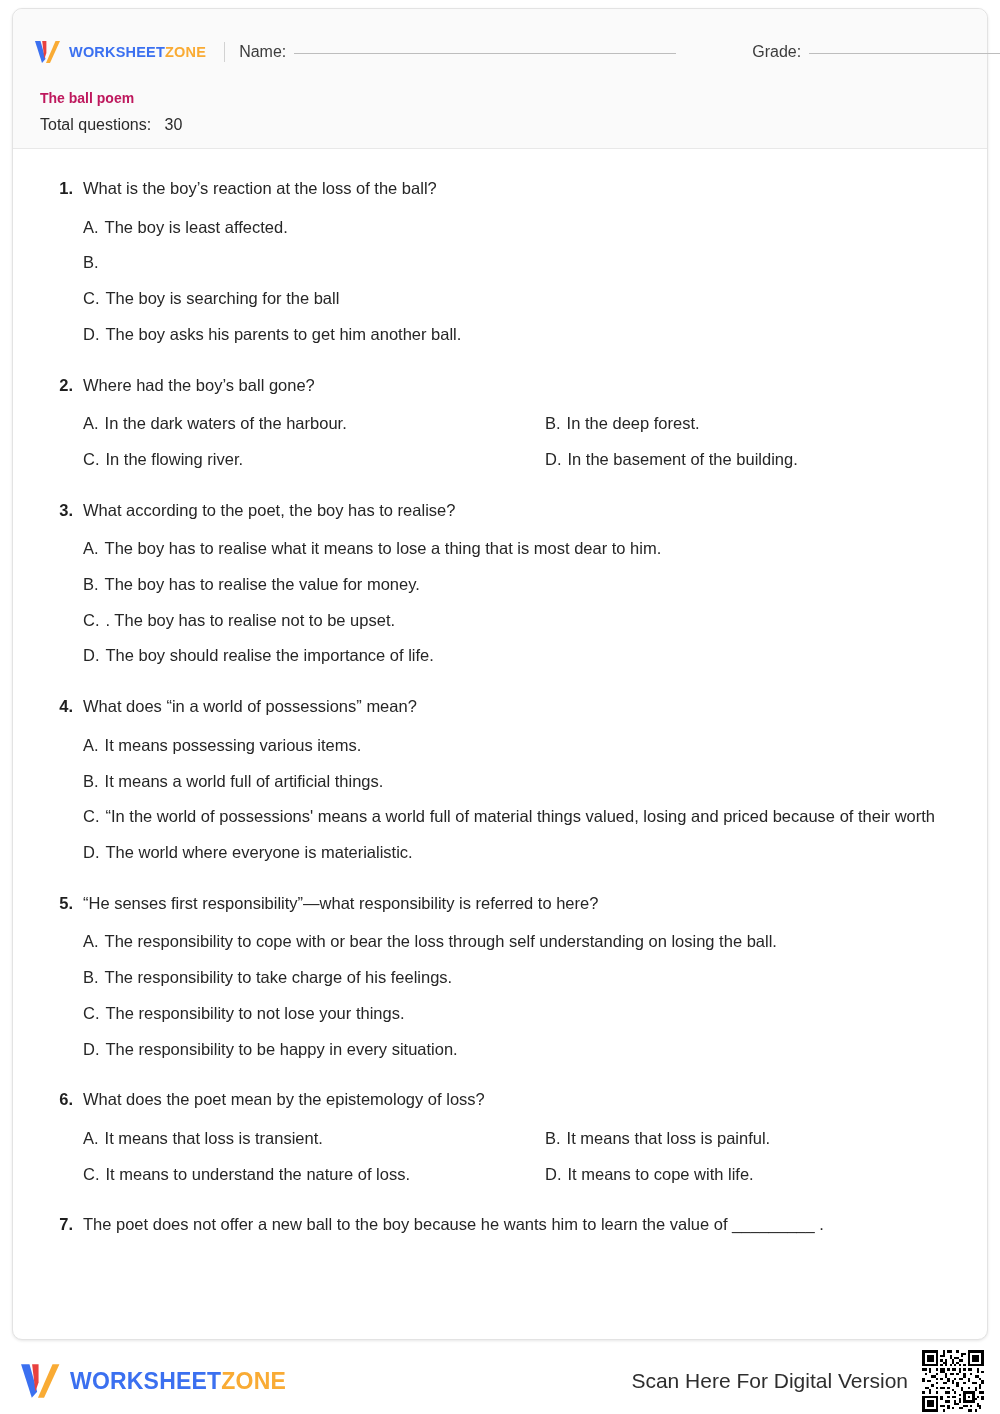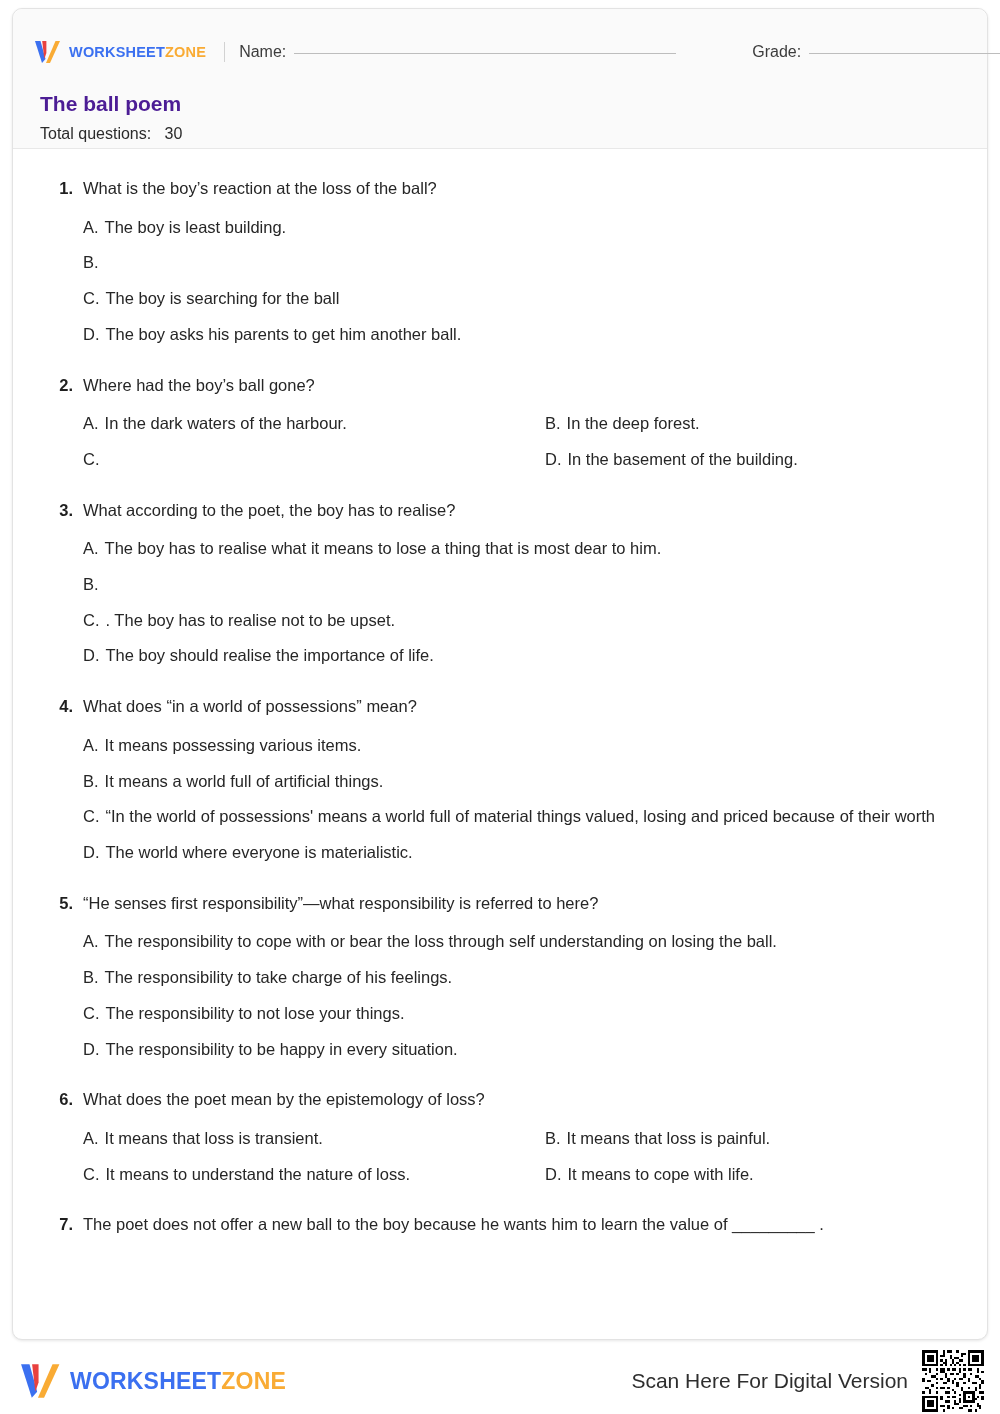--- a/index.html
+++ b/index.html
@@ -100,23 +100,23 @@
   .grade-line { width: 228px; }
   .field.grade { margin-left: 76px; }
 
   
   .title-block {
     position: absolute;
     left: 27px;
     top: 80px;
   }
   .ws-title {
-    font-size: 21px;
+    font-size: 14px;
     font-weight: 700;
-    color: #4c1d95;
+    color: #be185d;
     line-height: 1.4;
     margin: 0;
   }
   .ws-total {
     font-size: 16px;
     color: #2b2b2b;
     line-height: 1.5;
     margin: 4px 3px 0 0;
     white-space: pre;
   }
@@ -253,21 +253,21 @@
     <div class="body">
 
       <div class="question">
         <div class="q-head">
           <span class="q-num">1.</span>
           <span class="q-text">What is the boy’s reaction at the loss of the ball?</span>
         </div>
         <div class="options">
           <div class="option">
             <span class="opt-letter">A.</span>
-            <span class="opt-text">The boy is least building.</span>
+            <span class="opt-text">The boy is least affected.</span>
           </div>
           <div class="option">
             <span class="opt-letter">B.</span>
           </div>
           <div class="option">
             <span class="opt-letter">C.</span>
             <span class="opt-text">The boy is searching for the ball</span>
           </div>
           <div class="option">
             <span class="opt-letter">D.</span>
@@ -285,40 +285,42 @@
           <div class="option">
             <span class="opt-letter">A.</span>
             <span class="opt-text">In the dark waters of the harbour.</span>
           </div>
           <div class="option">
             <span class="opt-letter">B.</span>
             <span class="opt-text">In the deep forest.</span>
           </div>
           <div class="option">
             <span class="opt-letter">C.</span>
+            <span class="opt-text">In the flowing river.</span>
           </div>
           <div class="option">
             <span class="opt-letter">D.</span>
             <span class="opt-text">In the basement of the building.</span>
           </div>
         </div>
       </div>
 
       <div class="question">
         <div class="q-head">
           <span class="q-num">3.</span>
           <span class="q-text">What according to the poet, the boy has to realise?</span>
         </div>
         <div class="options">
           <div class="option">
             <span class="opt-letter">A.</span>
             <span class="opt-text">The boy has to realise what it means to lose a thing that is most dear to him.</span>
           </div>
           <div class="option">
             <span class="opt-letter">B.</span>
+            <span class="opt-text">The boy has to realise the value for money.</span>
           </div>
           <div class="option">
             <span class="opt-letter">C.</span>
             <span class="opt-text">. The boy has to realise not to be upset.</span>
           </div>
           <div class="option">
             <span class="opt-letter">D.</span>
             <span class="opt-text">The boy should realise the importance of life.</span>
           </div>
         </div>

